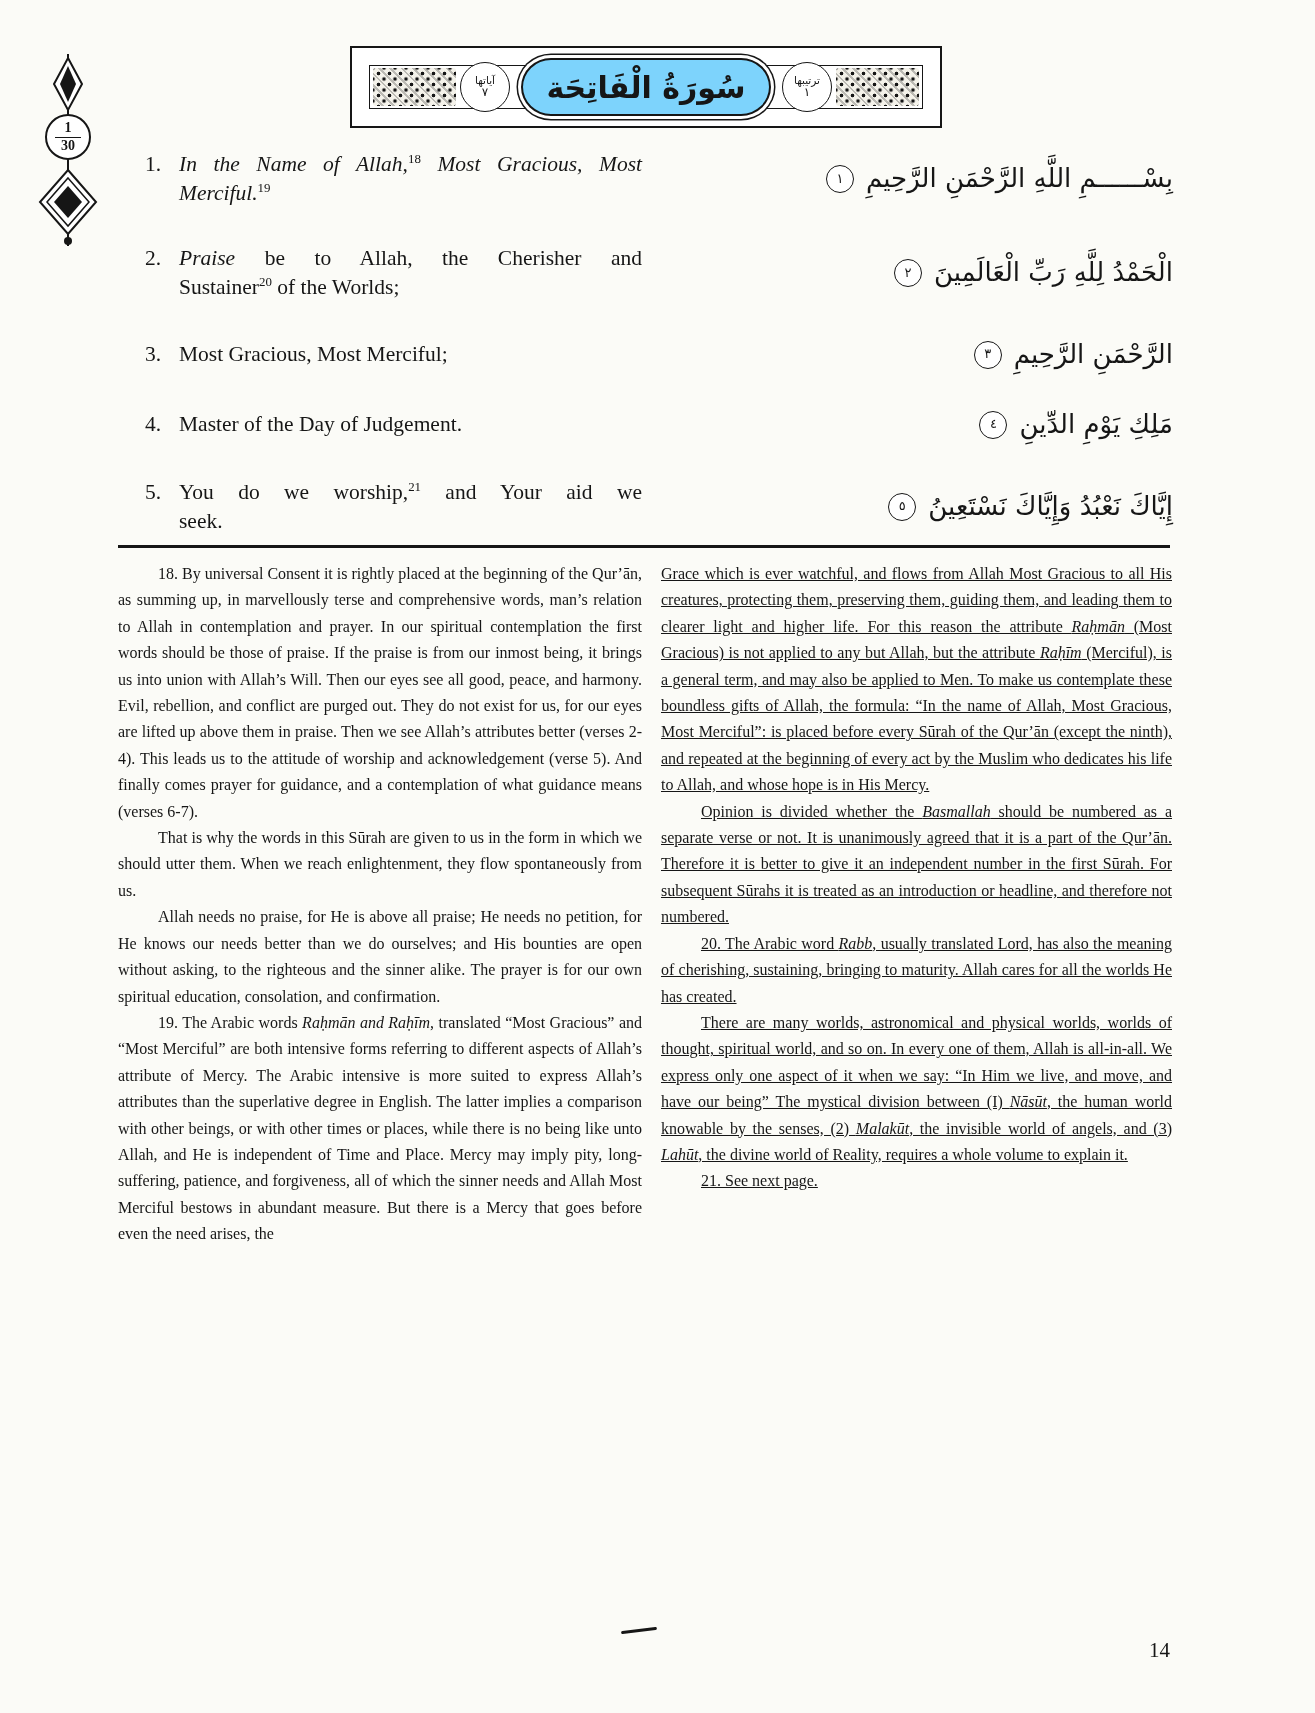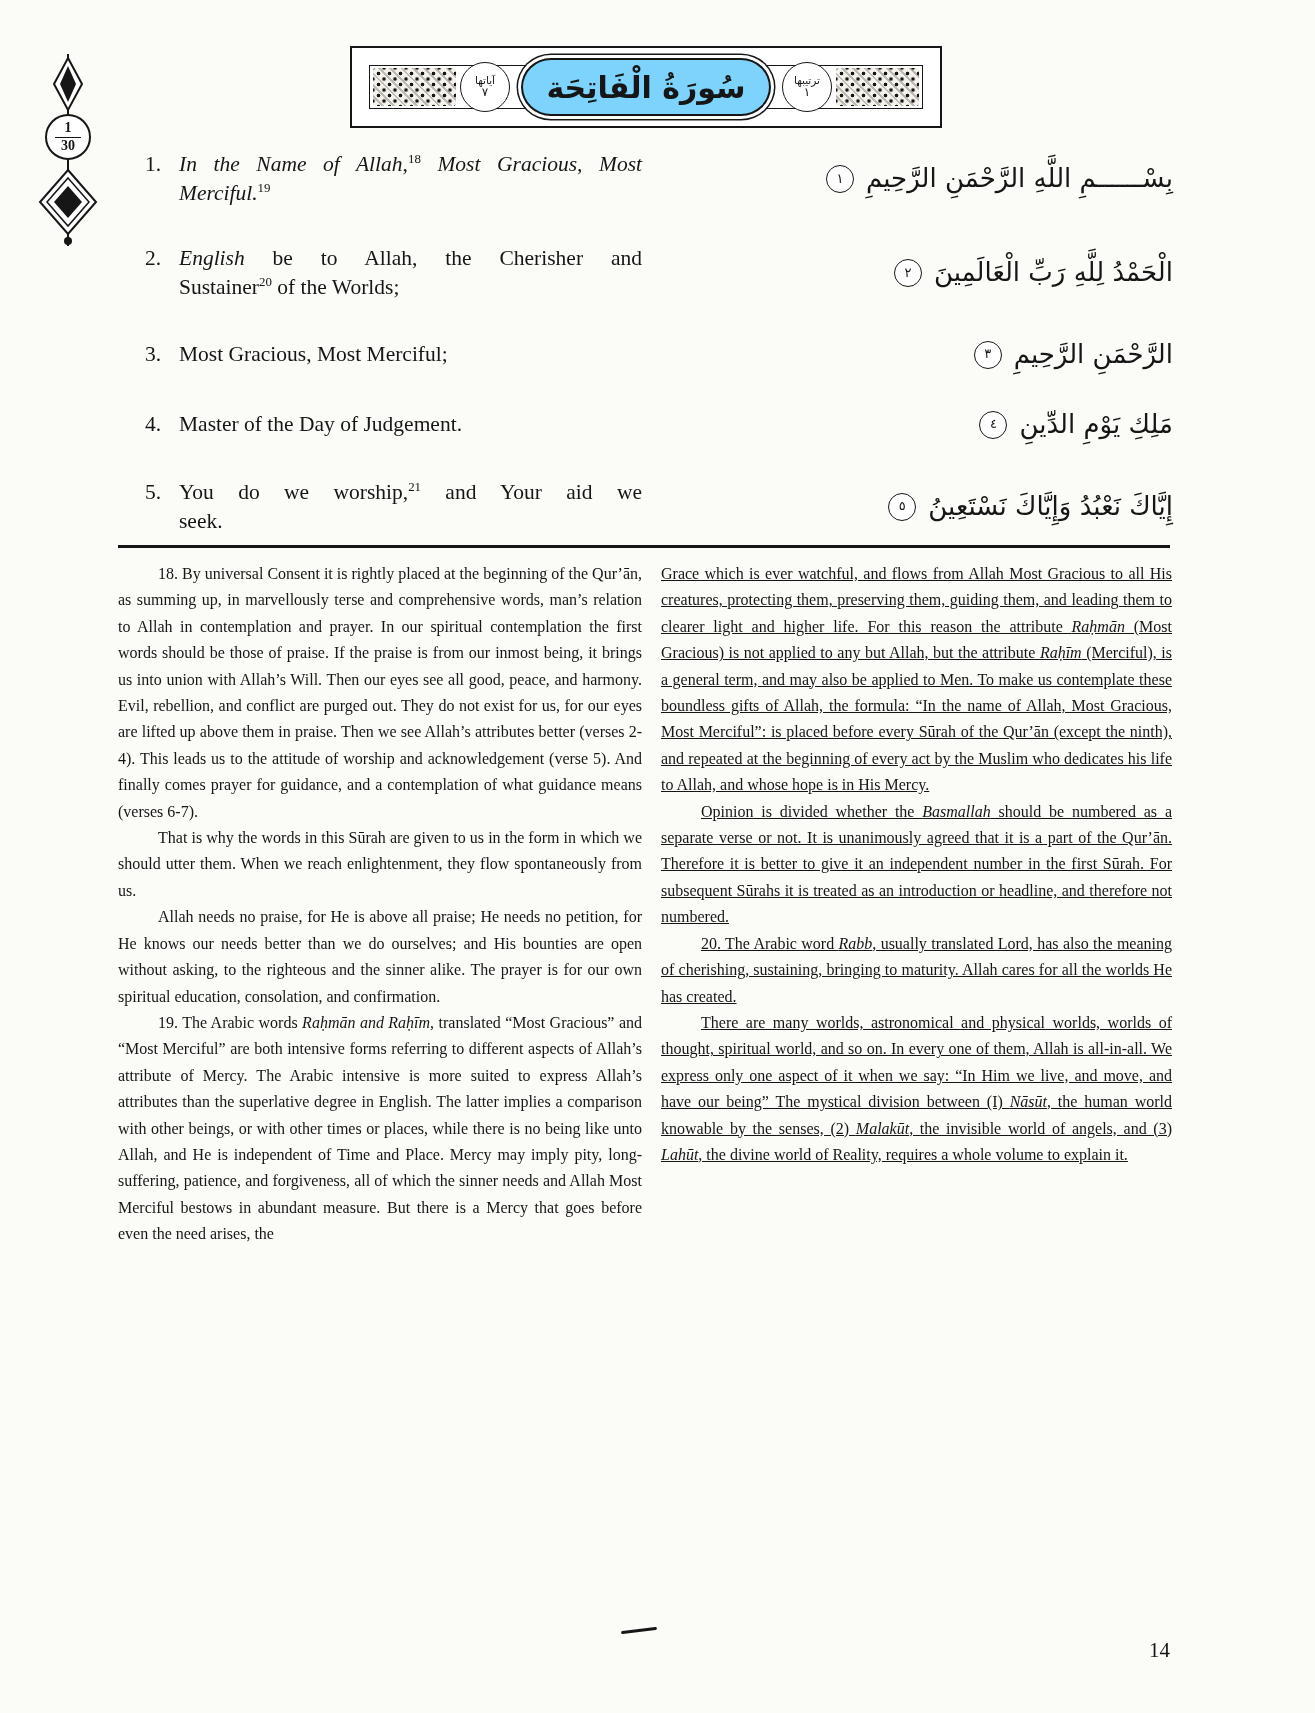--- a/index.html
+++ b/index.html
@@ -183,21 +183,21 @@
         <span>بِسْــــــمِ اللَّهِ الرَّحْمَنِ الرَّحِيمِ</span>
         <span class="ayah">
             <i>١</i>
           </span>
       </div>
     </div>
 
     <div class="verse-row">
       <div class="verse-en">
         <span class="verse-num">2.</span>
-        <div class="vline stretch"><span class="it">English</span><span> be to Allah, the Cherisher and</span></div>
+        <div class="vline stretch"><span class="it">Praise</span><span> be to Allah, the Cherisher and</span></div>
         <div class="vline"><span>Sustainer</span><sup>20</sup><span> of the Worlds;</span></div>
       </div>
       <div class="verse-ar ar" dir="rtl">
         <span>الْحَمْدُ لِلَّهِ رَبِّ الْعَالَمِينَ</span>
         <span class="ayah">
             <i>٢</i>
           </span>
       </div>
     </div>
 
@@ -250,18 +250,19 @@
     <p class="ind"><span>That is why the words in this Sūrah are given to us in the form in which we should utter them. When we reach enlightenment, they flow spontaneously from us.</span></p>
     <p class="ind"><span>Allah needs no praise, for He is above all praise; He needs no petition, for He knows our needs better than we do ourselves; and His bounties are open without asking, to the righteous and the sinner alike. The prayer is for our own spiritual education, consolation, and confirmation.</span></p>
     <p class="ind gap"><span>19. The Arabic words </span><span class="it">Raḥmān and Raḥīm</span><span>, translated “Most Gracious” and “Most Merciful” are both intensive forms referring to different aspects of Allah’s attribute of Mercy. The Arabic intensive is more suited to express Allah’s attributes than the superlative degree in English. The latter implies a comparison with other beings, or with other times or places, while there is no being like unto Allah, and He is independent of Time and Place. Mercy may imply pity, long-suffering, patience, and forgiveness, all of which the sinner needs and Allah Most Merciful bestows in abundant measure. But there is a Mercy that goes before even the need arises, the</span></p>
   </section>
 
   <section class="fn-col fn-right">
     <p><span>Grace which is ever watchful, and flows from Allah Most Gracious to all His creatures, protecting them, preserving them, guiding them, and leading them to clearer light and higher life. For this reason the attribute </span><span class="it">Raḥmān</span><span> (Most Gracious) is not applied to any but Allah, but the attribute </span><span class="it">Raḥīm</span><span> (Merciful), is a general term, and may also be applied to Men. To make us contemplate these boundless gifts of Allah, the formula: “In the name of Allah, Most Gracious, Most Merciful”: is placed before every Sūrah of the Qur’ān (except the ninth), and repeated at the beginning of every act by the Muslim who dedicates his life to Allah, and whose hope is in His Mercy.</span></p>
     <p class="ind"><span>Opinion is divided whether the </span><span class="it">Basmallah</span><span> should be numbered as a separate verse or not. It is unanimously agreed that it is a part of the Qur’ān. Therefore it is better to give it an independent number in the first Sūrah. For subsequent Sūrahs it is treated as an introduction or headline, and therefore not numbered.</span></p>
     <p class="ind gap"><span>20. The Arabic word </span><span class="it">Rabb</span><span>, usually translated Lord, has also the meaning of cherishing, sustaining, bringing to maturity. Allah cares for all the worlds He has created.</span></p>
     <p class="ind"><span>There are many worlds, astronomical and physical worlds, worlds of thought, spiritual world, and so on. In every one of them, Allah is all-in-all. We express only one aspect of it when we say: “In Him we live, and move, and have our being” The mystical division between (I) </span><span class="it">Nāsūt</span><span>, the human world knowable by the senses, (2) </span><span class="it">Malakūt</span><span>, the invisible world of angels, and (3) </span><span class="it">Lahūt</span><span>, the divine world of Reality, requires a whole volume to explain it.</span></p>
+    <p class="ind gap"><span>21. See next page.</span></p>
   </section>
 
   <div class="pen-dash"></div>
   <div class="pageno">14</div>
 
 </div>
 
 </body></html>

